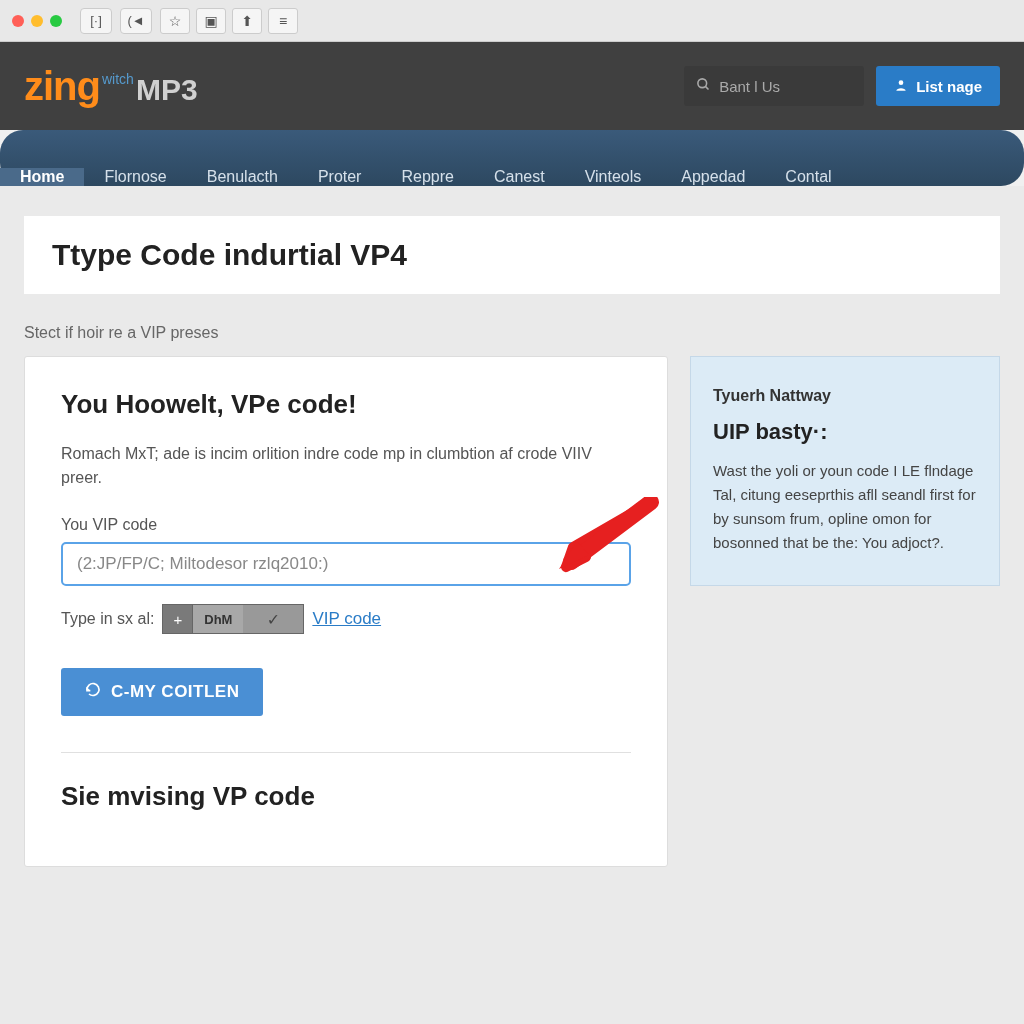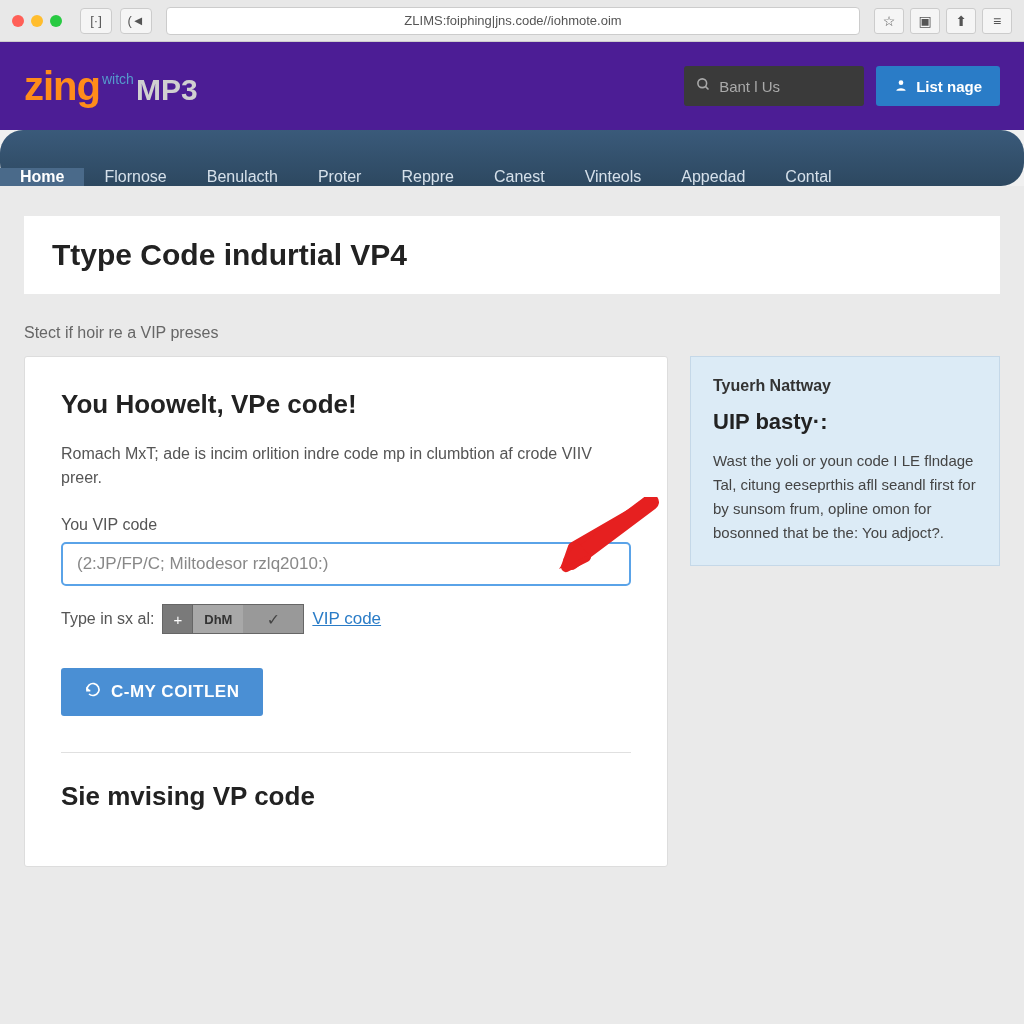--- a/index.html
+++ b/index.html
@@ -11,21 +11,21 @@
 .traffic-light { width: 12px; height: 12px; border-radius: 50%; }
 .tl-red { background: #ff5f57; }
 .tl-yellow { background: #ffbd2e; }
 .tl-green { background: #28ca42; }
 .chrome-btn { width: 32px; height: 26px; background: #f5f5f5; border: 1px solid #ccc; border-radius: 4px; display: flex; align-items: center; justify-content: center; font-size: 13px; color: #555; }
 .url-bar { flex: 1; height: 28px; background: #fff; border: 1px solid #ccc; border-radius: 4px; display: flex; align-items: center; justify-content: center; font-size: 13px; color: #555; margin: 0 6px; }
 .chrome-right { display: flex; gap: 6px; }
 .chrome-icon-btn { width: 30px; height: 26px; background: #f5f5f5; border: 1px solid #ccc; border-radius: 3px; display: flex; align-items: center; justify-content: center; font-size: 14px; color: #555; }
 
 
-.site-header { background: #4c1d95; height: 88px; display: flex; align-items: center; padding: 15px 24px; justify-content: space-between; }
+.site-header { background: #404040; height: 88px; display: flex; align-items: center; padding: 15px 24px; justify-content: space-between; }
 .logo { display: flex; align-items: baseline; }
 .logo-zing { font-size: 40px; font-weight: bold; color: #ff8c1a; letter-spacing: -1px; }
 .logo-witch { font-size: 14px; color: #5599cc; margin-left: 2px; position: relative; top: -16px; }
 .logo-mp3 { font-size: 30px; font-weight: bold; color: #d0d0d0; margin-left: 2px; }
 .header-right { display: flex; gap: 12px; align-items: center; }
 .search-box { background: #3a3a3a; border-radius: 3px; height: 40px; width: 180px; display: flex; align-items: center; padding: 0 12px; gap: 8px; color: #aaa; font-size: 15px; }
 .search-icon { font-size: 15px; }
 .login-btn { background: #2a7cc7; color: #fff; border-radius: 3px; height: 40px; padding: 0 18px; display: flex; align-items: center; gap: 8px; font-size: 15px; font-weight: bold; }
 
 
@@ -53,42 +53,39 @@
 .stepper { display: flex; align-items: center; background: #888; border: 1px solid #666; }
 .stepper-btn { width: 30px; height: 28px; background: #7a7a7a; color: #fff; display: flex; align-items: center; justify-content: center; font-size: 15px; border-right: 1px solid #666; }
 .stepper-val { width: 50px; height: 28px; background: #a8a8a8; color: #333; display: flex; align-items: center; justify-content: center; font-size: 13px; font-weight: bold; }
 .stepper-end { width: 60px; height: 28px; background: #999; display: flex; align-items: center; justify-content: center; color: #444; }
 .vip-link { color: #2a7cc7; text-decoration: underline; font-size: 17px; }
 .submit-btn { background: #4a8fd4; color: #fff; border: none; border-radius: 3px; height: 48px; padding: 0 24px; font-size: 17px; font-weight: bold; display: flex; align-items: center; gap: 10px; cursor: pointer; letter-spacing: 0.5px; }
 .submit-icon { font-size: 16px; }
 .divider { border: none; border-top: 1px solid #e0e0e0; margin: 36px 0 28px; }
 .section2-title { font-size: 25px; font-weight: bold; color: #222; }
 
-.sidebar-box { background: #dcebf6; border: 1px solid #c5d8e8; padding: 20px 22px; }
+.sidebar-box { background: #dcebf6; border: 1px solid #c5d8e8; padding: 30px 22px; }
 .sidebar-label { font-size: 16px; font-weight: bold; color: #333; margin-bottom: 14px; }
 .sidebar-title { font-size: 22px; font-weight: bold; color: #222; margin-bottom: 14px; }
 .sidebar-text { font-size: 15px; color: #444; line-height: 1.6; }
 </style>
 </head>
 <body>
 
 <div class="browser-chrome">
   <div class="traffic-lights">
     <div class="traffic-light tl-red"></div>
     <div class="traffic-light tl-yellow"></div>
     <div class="traffic-light tl-green"></div>
   </div>
   <div class="chrome-btn">
       <span>[·]</span>
     </div>
   <div class="chrome-btn">
       <span>(◄</span>
-    </div>
-  <div class="url-bar">
-      <span>ZLIMS:foiphing|jns.code//iohmote.oim</span>
     </div>
   <div class="chrome-right">
     <div class="chrome-icon-btn">
         <span>☆</span>
       </div>
     <div class="chrome-icon-btn">
         <span>▣</span>
       </div>
     <div class="chrome-icon-btn">
         <span>⬆</span>

